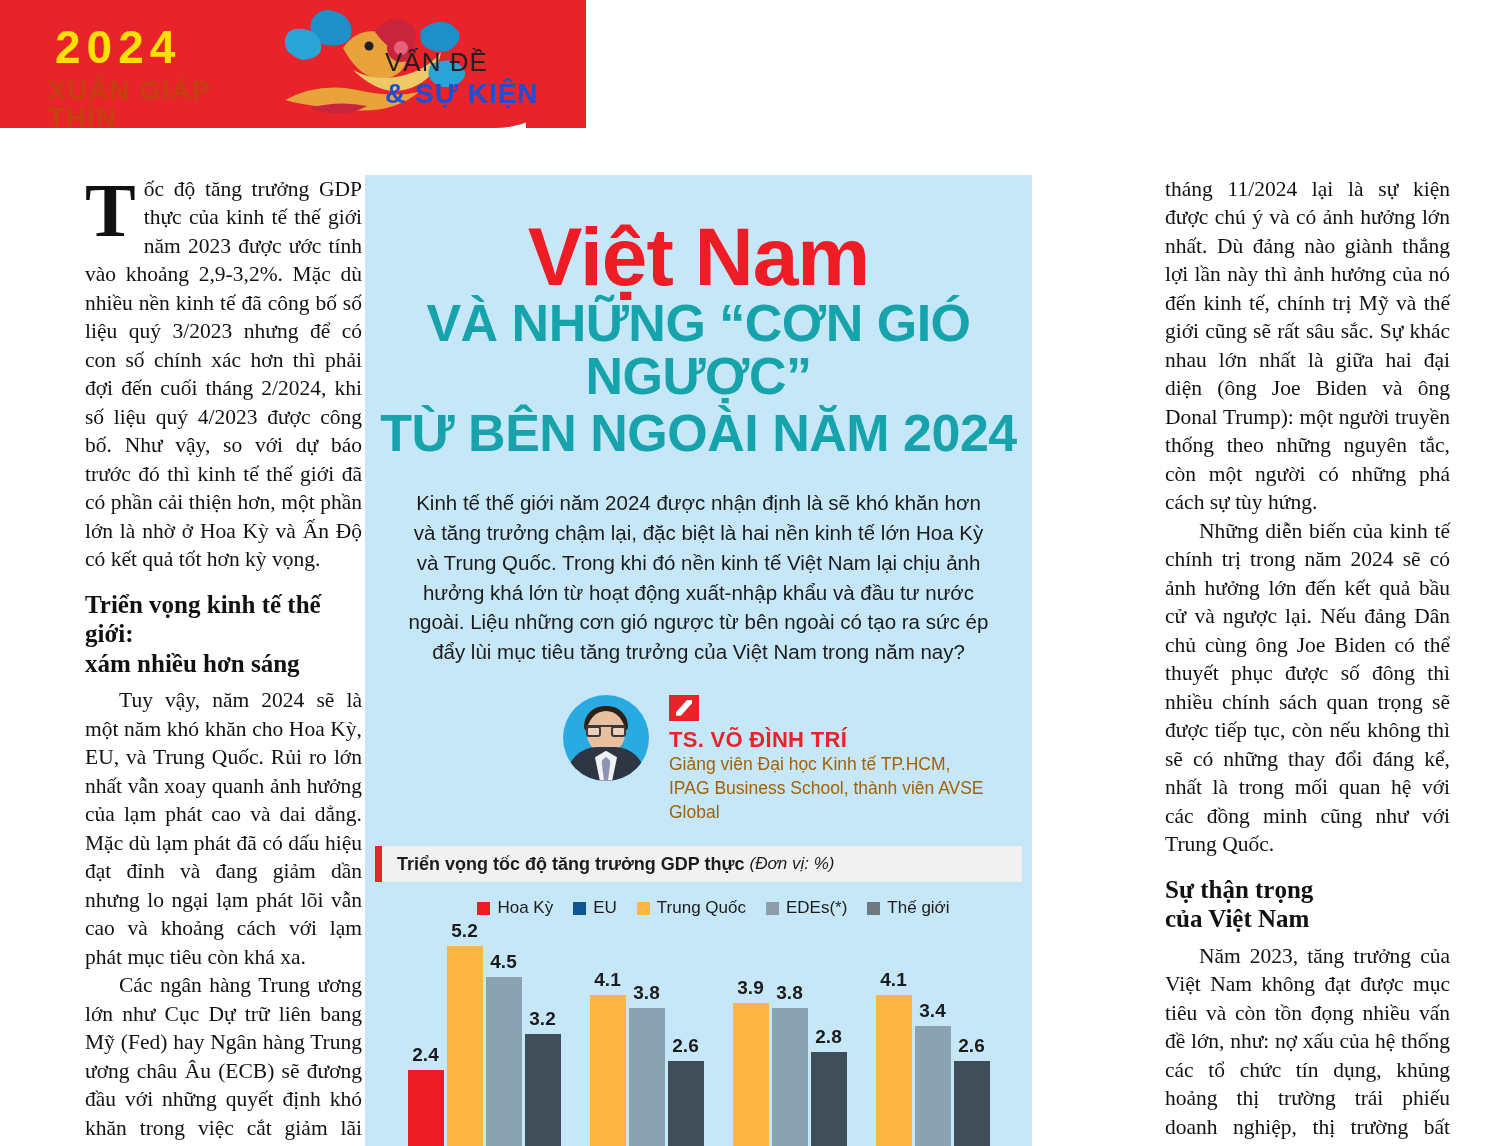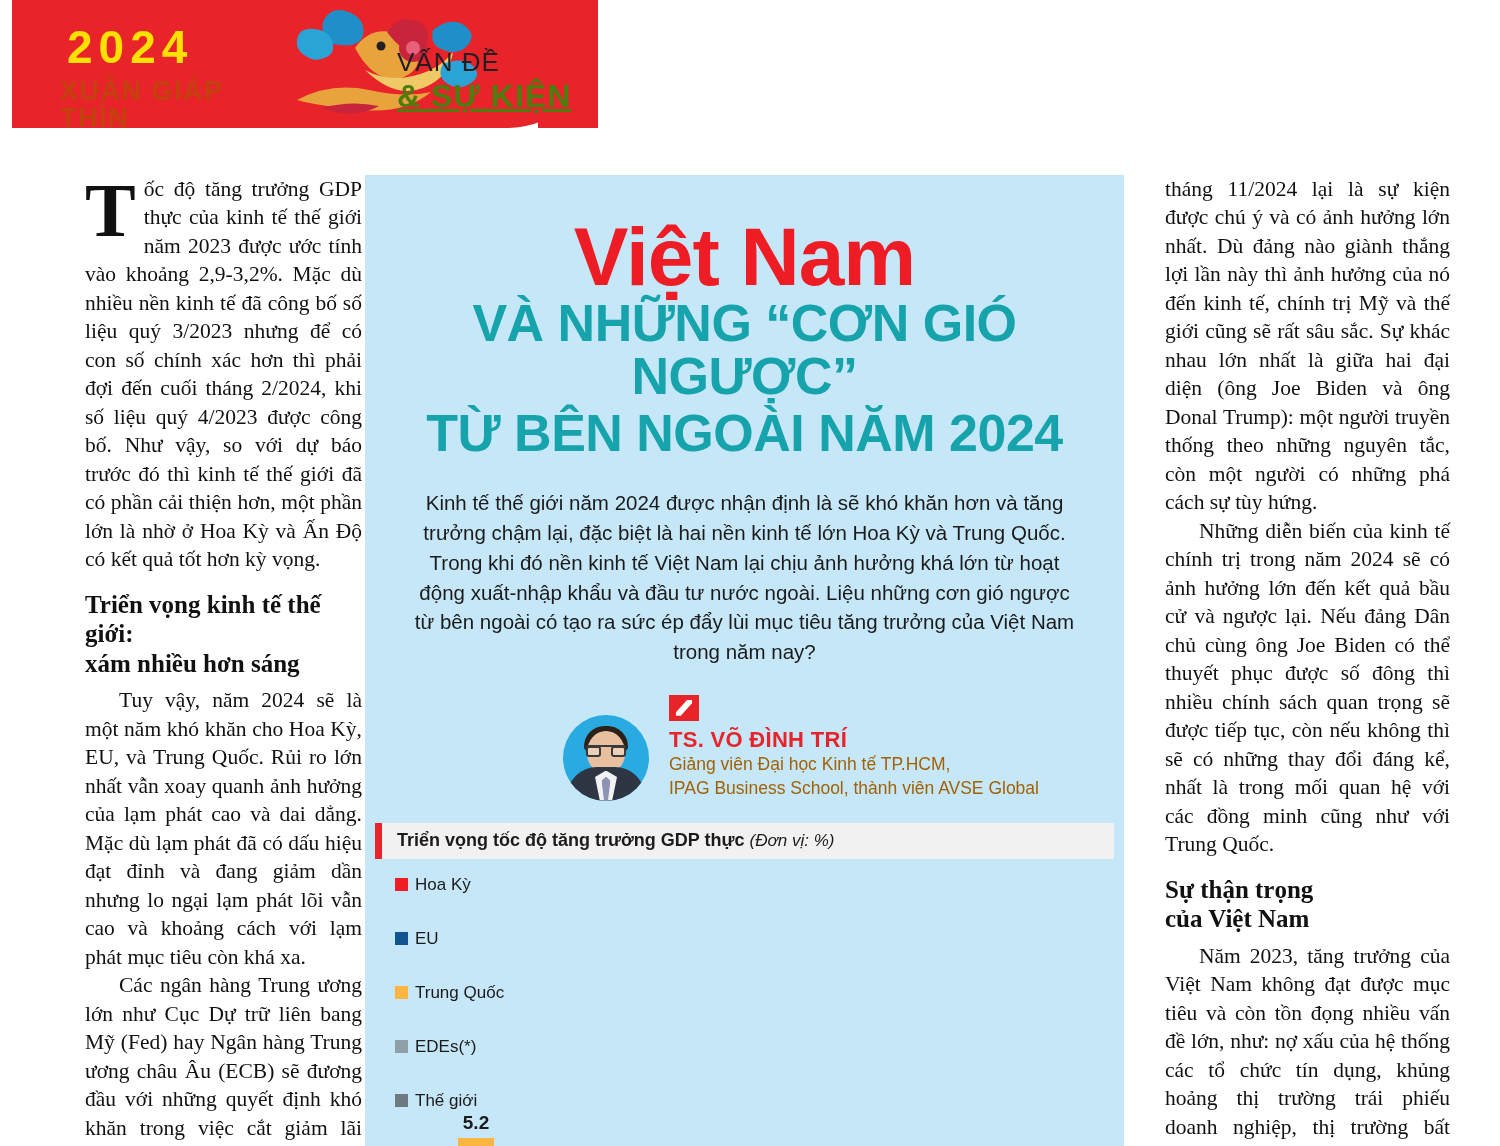--- a/index.html
+++ b/index.html
@@ -5,21 +5,21 @@
   * { box-sizing: border-box; margin: 0; padding: 0; }
   html, body {
     width: 1500px; height: 1146px;
     background: #ffffff;
     font-family: "Liberation Serif", serif;
     overflow: hidden;
   }
   .page { position: relative; width: 1500px; height: 1146px; background:#fff; }
 
   
-  .masthead { position:absolute; left:12px; top:0; width:1224px; height:140px; }
+  .masthead { position:absolute; left:0; top:0; width:1224px; height:140px; }
   .mast-red {
     position:absolute; left:0; top:0; width:585px; height:128px;
     background:#e8232a;
     border-radius: 0 0 90px 0;
   }
   .mast-red::after{
     content:""; position:absolute; right:-1px; top:0; width:60px; height:128px;
     background:#e8232a;
   }
   .mast-year {
@@ -36,22 +36,22 @@
   }
   
   .dragon { position:absolute; left:225px; top:8px; width:260px; height:118px; }
 
   .mast-label { position:absolute; left:385px; top:48px; }
   .mast-label .l1 {
     font-family:"Liberation Sans", sans-serif; font-size:26px;
     letter-spacing:1px; color:#231f20; line-height:1.15;
   }
   .mast-label .l2 {
-    font-family:"Liberation Sans", sans-serif; font-size:32px;
-    font-weight:bold; letter-spacing:1px; color:#4d7c0f; line-height:1.15;text-decoration:underline;
+    font-family:"Liberation Sans", sans-serif; font-size:28px;
+    font-weight:bold; letter-spacing:1px; color:#1d4ed8; line-height:1.15;
   }
 
   
   .col { position:absolute; top:175px; width:277px; }
   .col-left  { left:85px;  }
   .col-right { left:1165px; width:285px; }
 
   .col p {
     font-family:"Liberation Serif", serif;
     font-size:21.5px; line-height:1.325;
@@ -67,21 +67,21 @@
   }
   .dropcap {
     float:left; font-family:"Liberation Serif", serif;
     font-size:76px; line-height:0.78; font-weight:bold;
     margin:6px 8px 0 0; color:#111;
   }
 
   
   .feature {
     position:absolute; left:365px; top:175px;
-    width:759px; height:971px;
+    width:667px; height:971px;
     background:#c6e7f8;
     overflow:hidden;
   }
   .headline-red {
     margin-top:42px; text-align:center;
     font-family:"Liberation Sans", sans-serif;
     font-weight:bold; font-size:82px; line-height:0.98;
     color:#ee1c25; letter-spacing:-1px;
   }
   .headline-teal1, .headline-teal2 {
@@ -94,21 +94,21 @@
   .headline-teal2 { font-size:52px; line-height:1.02; margin-top:4px; }
 
   .lead {
     margin:28px 42px 0 42px;
     text-align:center;
     font-family:"Liberation Sans", sans-serif;
     font-size:20.5px; line-height:1.45; color:#1b1b1b;
   }
 
   
-  .byline { display:flex; align-items:flex-end; margin:28px 0 0 198px; }
+  .byline { display:flex; align-items:flex-start; margin:28px 0 0 198px; }
   .avatar {
     width:86px; height:86px; border-radius:50%;
     background:#29abe2; position:relative; overflow:hidden; flex:0 0 auto;
   }
   .av-head {
     position:absolute; left:50%; top:16px; transform:translateX(-50%);
     width:38px; height:42px; border-radius:50% 50% 46% 46%;
     background:#e8c0a0;
   }
   .av-hair {
@@ -170,22 +170,22 @@
   .chart-title-bar .txt {
     margin-left:22px;
     font-family:"Liberation Sans", sans-serif;
     font-size:18px; font-weight:bold; color:#1b1b1b;
   }
   .chart-title-bar .unit {
     font-weight:normal; font-style:italic; font-size:17px; margin-left:5px;
   }
 
   .legend {
-    display:flex; justify-content:center; gap:34px;
-    margin-top:16px; padding-left:30px;flex-direction:column;
+    display:flex; justify-content:center; gap:20px;
+    margin-top:16px; padding-left:30px;
   }
   .legend-item { display:flex; align-items:center; gap:7px; }
   .legend-swatch { width:13px; height:13px; display:block; }
   .legend-label {
     font-family:"Liberation Sans", sans-serif; font-size:17px; color:#1b1b1b;
   }
 
   .plot {
     position:relative; height:248px; margin:10px 28px 0 28px;
     display:flex; align-items:flex-end; justify-content:space-around;

